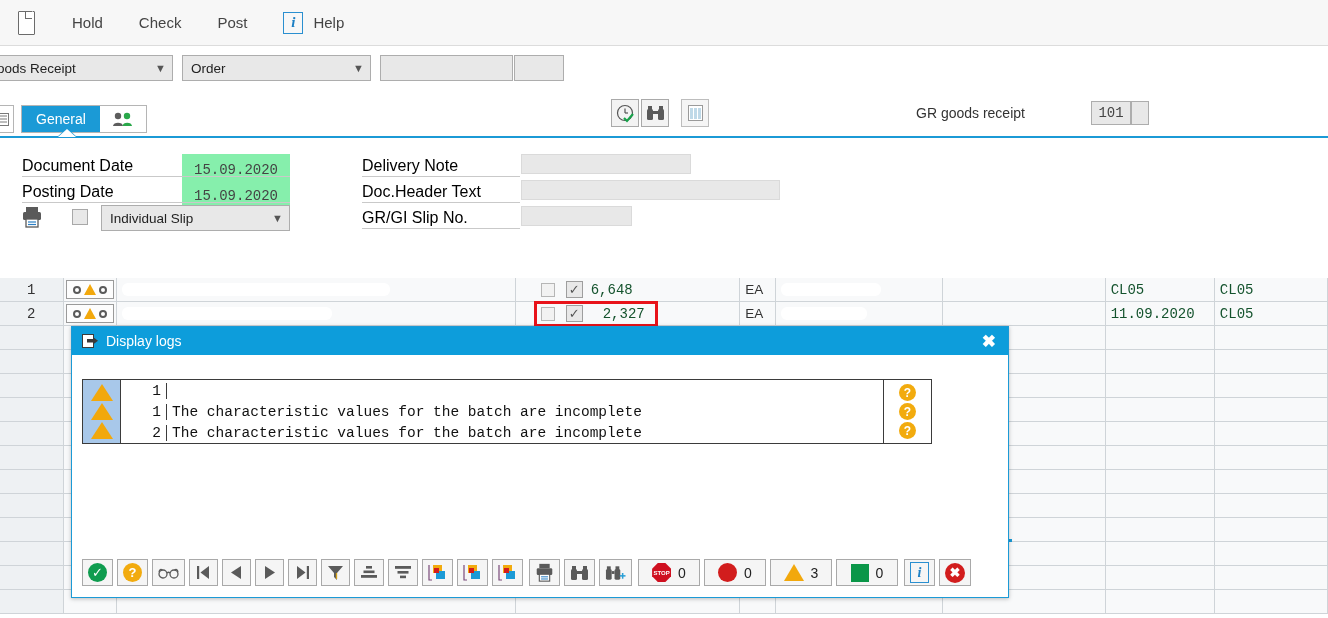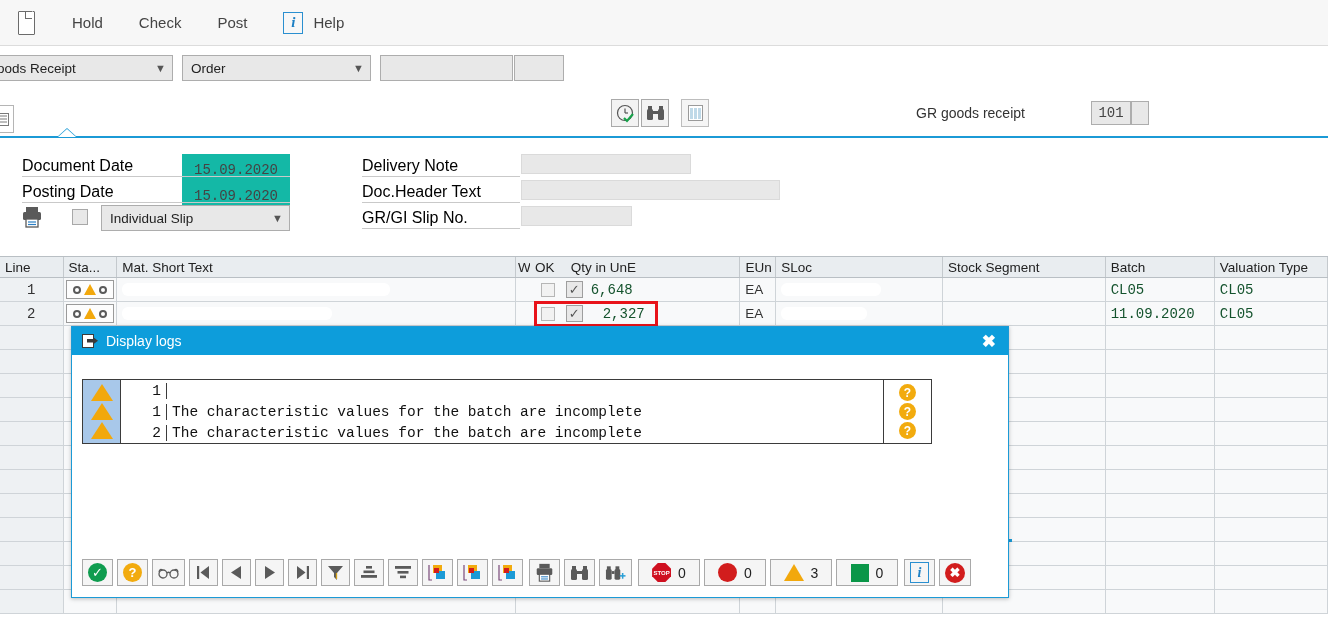--- a/index.html
+++ b/index.html
@@ -104,21 +104,21 @@
     position:absolute;left:56px;top:24px;width:0;height:0;
     border-left:11px solid transparent;border-right:11px solid transparent;
     border-bottom:10px solid #1b9ad6; z-index:2;
   }
 
   
   .formzone { position:absolute;left:0;top:150px;width:1328px;height:96px; }
   .frow { position:absolute; height:22px; display:flex; align-items:center; }
   .flabel { font-size:16px;color:#000000; }
   .fval {
-    background:#14b8a6;border:1px solid transparent;height:32px;
+    background:#86efac;border:1px solid transparent;height:32px;
     font-family:"Liberation Mono", monospace; font-size:14px;color:#444;
     display:flex;align-items:center;padding:11px 6px;
   }
   .fline { position:absolute;height:1px;background:#c9c9c9; }
   .fbox { background:#e8e8e8; height:20px; border:1px solid #dadada; }
   .chkbox { width:16px;height:16px;border:1px solid #a8a8a8;background:#e8e8e8; }
 
   
   .grid { position:absolute; left:0; top:256px; width:1328px; height:362px; }
   .ghead {
@@ -296,20 +296,33 @@
 
   <div class="tabzone">
     <div class="tab-sq">
       <svg width="11" height="13" viewBox="0 0 11 13">
         <rect x="0.5" y="0.5" width="10" height="12" fill="#fff" stroke="#7a7a7a"></rect>
         <line x1="2" y1="3" x2="9" y2="3" stroke="#7a7a7a"></line>
         <line x1="2" y1="6" x2="9" y2="6" stroke="#7a7a7a"></line>
         <line x1="2" y1="9" x2="9" y2="9" stroke="#7a7a7a"></line>
       </svg>
     </div>
+    <div class="tab-grp">
+      <div class="tab-on">
+        <span>General</span>
+      </div>
+      <div class="tab-icn">
+        <svg width="22" height="15" viewBox="0 0 22 15">
+          <circle cx="6" cy="4" r="3.2" fill="#5d5d5d"></circle>
+          <path d="M1 14 C1 9.5 11 9.5 11 14 Z" fill="#5d5d5d"></path>
+          <circle cx="15" cy="4" r="3.2" fill="#2aa84a"></circle>
+          <path d="M10.5 14 C10.5 9.5 20 9.5 20 14 Z" fill="#2aa84a"></path>
+        </svg>
+      </div>
+    </div>
     <div class="tab-underline"></div>
     <div class="tab-arrow-b"></div>
     <div class="tab-arrow"></div>
   </div>
 
   <div class="formzone">
 
     <div class="frow" style="left:22px;top:5px;">
       <span class="flabel">Document Date</span>
     </div>
@@ -351,33 +364,20 @@
 
     <div class="frow" style="left:362px;top:57px;">
       <span class="flabel">GR/GI Slip No.</span>
     </div>
     <div class="fbox" style="position:absolute;left:521px;top:56px;width:111px;"></div>
     <div class="fline" style="left:362px;top:78px;width:158px;"></div>
   </div>
 
   <div class="grid">
 
-    <div class="ghead">
-      <div class="gh" style="width:64px;">Line</div>
-      <div class="gh" style="width:54px;">Sta...</div>
-      <div class="gh" style="width:402px;">Mat. Short Text</div>
-      <div class="gh" style="width:14px;padding-left:2px;border-right:none;">W</div>
-      <div class="gh" style="width:36px;border-right:none;">OK</div>
-      <div class="gh" style="width:176px;">Qty in UnE</div>
-      <div class="gh" style="width:36px;">EUn</div>
-      <div class="gh" style="width:168px;">SLoc</div>
-      <div class="gh" style="width:164px;">Stock Segment</div>
-      <div class="gh" style="width:110px;">Batch</div>
-      <div class="gh" style="width:114px;">Valuation Type</div>
-    </div>
 
     <div class="grow" style="top:22px;">
       <div class="gc num" style="width:64px;">1</div>
       <div class="gc" style="width:54px;justify-content:center;padding-left:0;">
         <span class="status-pill">
           <span class="scirc"></span>
           <span class="stri"></span>
           <span class="scirc"></span>
         </span>
       </div>

